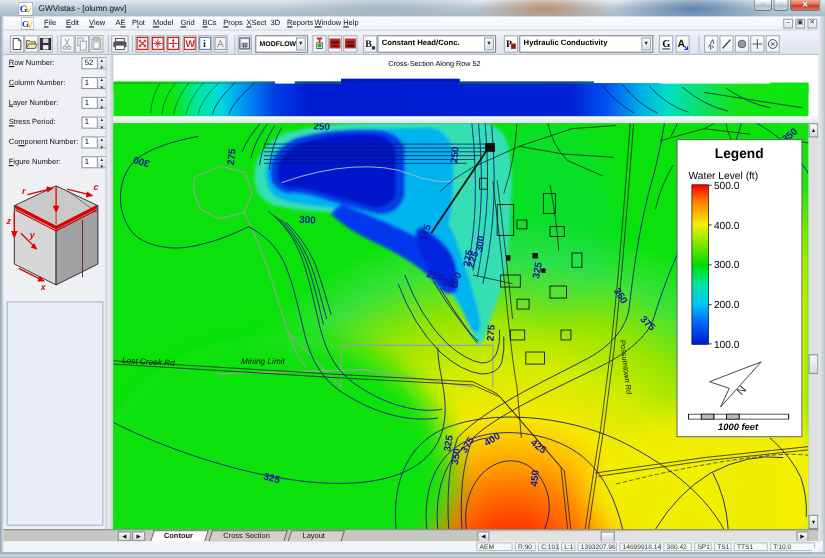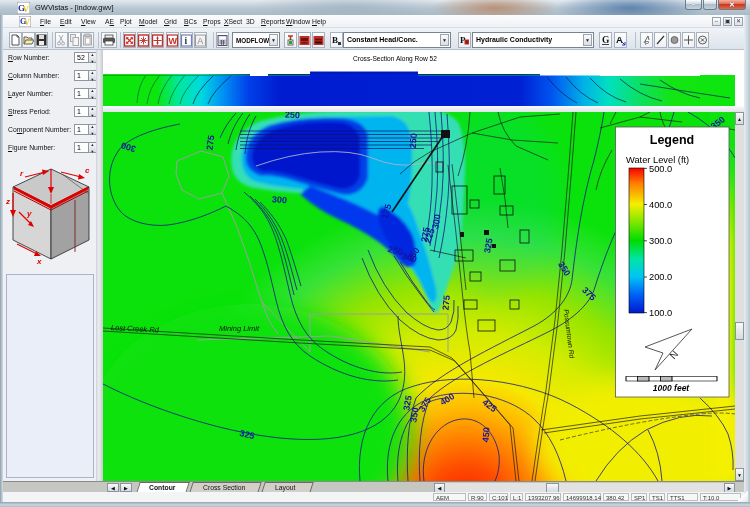--- a/index.html
+++ b/index.html
@@ -63,21 +63,21 @@
 <div id="win">
 <div class="abs" id="title">
       <div class="abs blob3"></div>
       <div class="abs blob1"></div>
       <div class="abs blob2"></div>
 <svg class="abs" id="ticon" viewBox="0 0 13 12">
         <rect x="0" y="0" width="13" height="12" fill="#fff" stroke="#777" stroke-width="0.8"></rect>
         <text x="1" y="9" font-size="9" font-weight="bold" fill="#2233bb" font-family="Liberation Serif">G</text>
         <text x="5.5" y="10" font-size="9" font-weight="bold" fill="#e8c020" font-family="Liberation Serif">V</text>
       </svg>
-<div class="abs" id="ttext">GWVistas - [indow.gwv]</div>
+<div class="abs" id="ttext">GWVistas - [olumn.gwv]</div>
 <div class="abs capbtn" style="left:685px;width:17px">
         <div class="capglyph" style="top:-1px">–</div>
       </div>
 <div class="abs capbtn" style="left:703px;width:14px">
         <div class="capglyph" style="font-size:5px;top:1px">□</div>
       </div>
 <div class="abs capbtn" id="closebtn" style="left:718px;width:28px">
         <div class="capglyph" style="top:0">✕</div>
       </div>
 </div>

